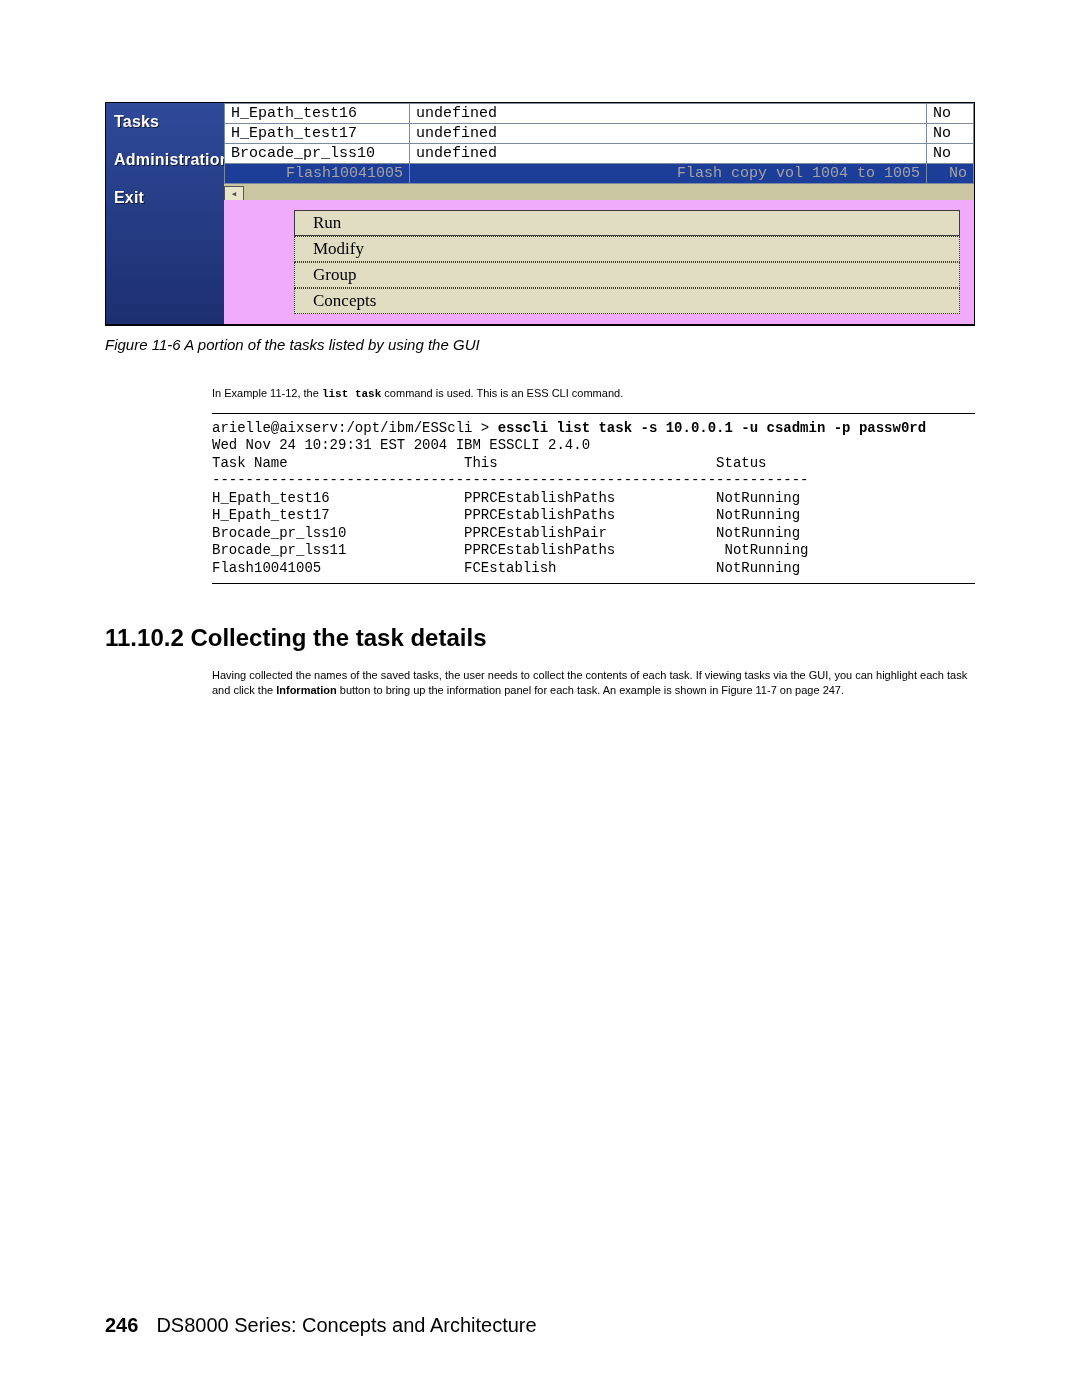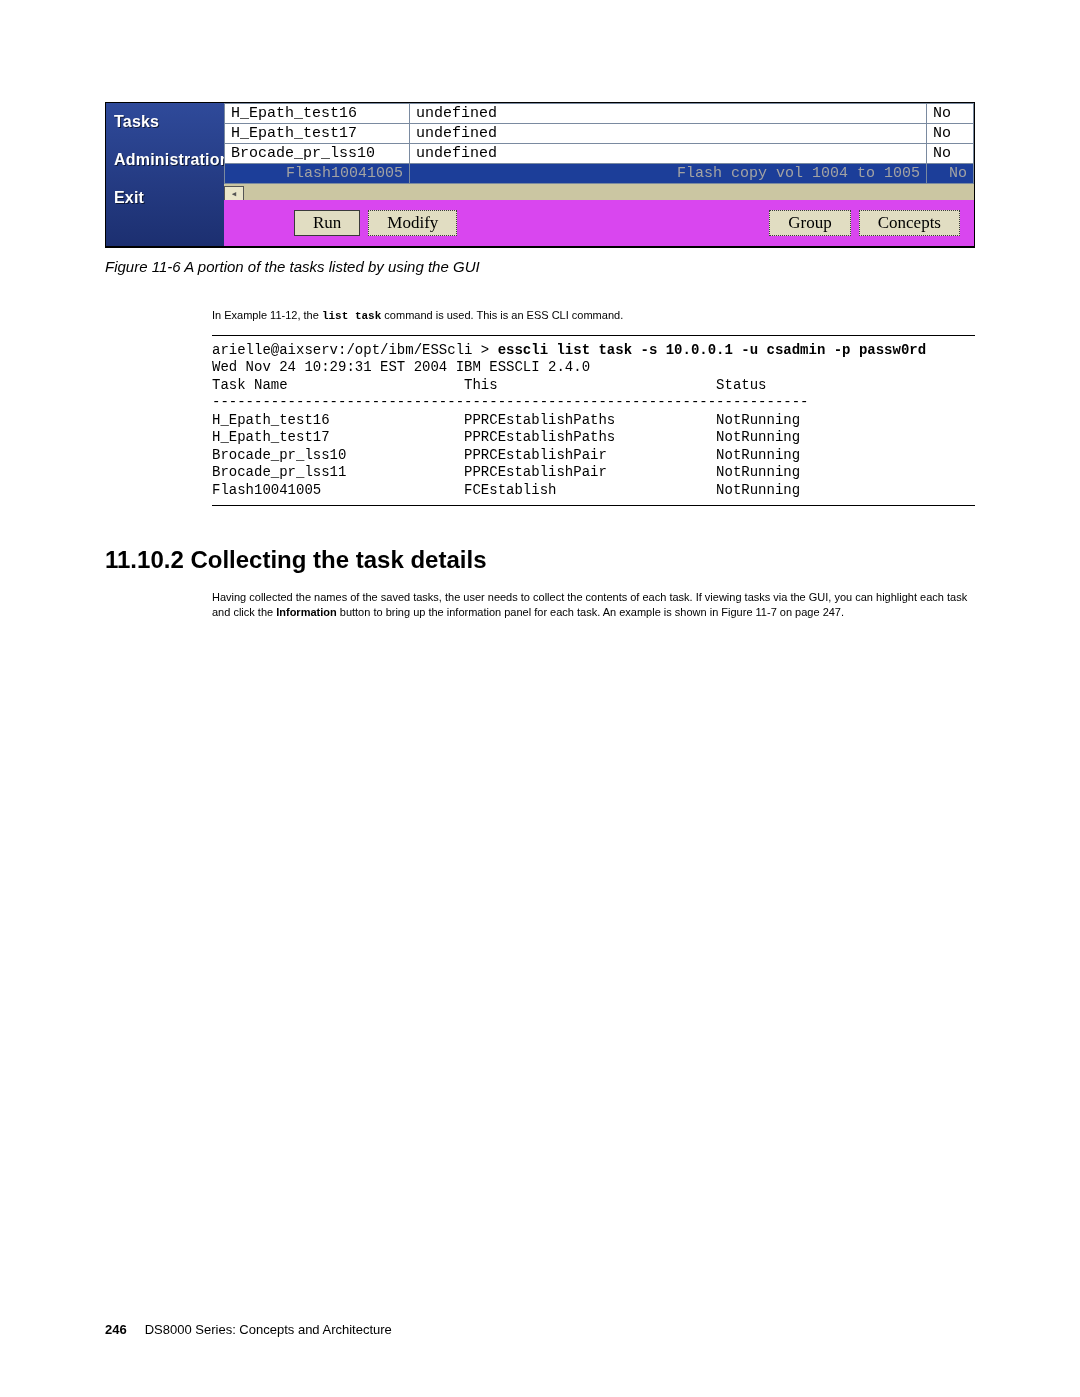--- a/index.html
+++ b/index.html
@@ -75,25 +75,25 @@
     border: 1px solid #555;
     background: #e9e5c9;
     width: 18px; height: 14px;
     text-align: center;
     font-size: 11px; line-height: 14px;
     color: #555;
     margin-left: 0;
   }
   .button-row {
     padding: 10px 6px 10px 70px;
-    background: #d946ef;
+    background: #f0abfc;
     display: flex;
-    align-items: center;
     font-family: "Times New Roman", serif;
     font-size: 17px;
+    flex-direction: column;
   }
   .btn {
     border: 1px dotted #3a3a3a;
     background: #e1ddc2;
     padding: 2px 18px;
     margin-right: 8px;
     color: #000;
   }
   .btn:first-child { border-style: solid; }
   .spacer { flex: 1; }
@@ -145,21 +145,21 @@
     font-weight: bold;
     font-size: 24px;
     margin: 40px 0 16px 0;
   }
 
   
   .footer {
     position: absolute;
     left: 105px;
     bottom: 60px;
-    font-size: 13px;
+    font-size: 20px;
   }
   .footer .pn { font-weight: bold; margin-right: 18px; }
 </style>
 </head>
 <body>
 
 <div class="page">
 
   <div class="gui">
     <div class="sidebar">
@@ -212,21 +212,21 @@
   </p>
 
 
   <div class="code-block"><span>arielle@aixserv:/opt/ibm/ESScli &gt; </span><span class="bold">esscli list task -s 10.0.0.1 -u csadmin -p passw0rd</span>
 <span>Wed Nov 24 10:29:31 EST 2004 IBM ESSCLI 2.4.0</span>
 <span>Task Name                     This                          Status</span>
 <span>-----------------------------------------------------------------------</span>
 <span>H_Epath_test16                PPRCEstablishPaths            NotRunning</span>
 <span>H_Epath_test17                PPRCEstablishPaths            NotRunning</span>
 <span>Brocade_pr_lss10              PPRCEstablishPair             NotRunning</span>
-<span>Brocade_pr_lss11              PPRCEstablishPair             NotRunning</span>
+<span>Brocade_pr_lss11              PPRCEstablishPaths             NotRunning</span>
 <span>Flash10041005                 FCEstablish                   NotRunning</span></div>
 
   <div class="section-h">11.10.2  Collecting the task details</div>
 
   <p class="body-p" id="para2">Having collected the names of the saved tasks, the user needs to collect the contents of each task. If viewing tasks via the GUI, you can highlight each task and click the <b>Information</b> button to bring up the information panel for each task. An example is shown in Figure 11-7 on page 247.</p>
 
   <div class="footer">
     <span class="pn">246</span><span>DS8000 Series: Concepts and Architecture</span>
   </div>
 

